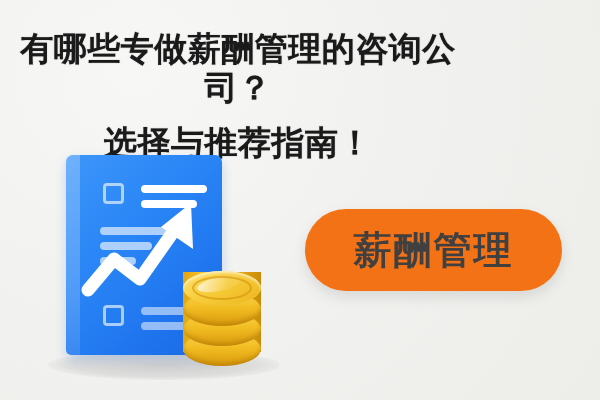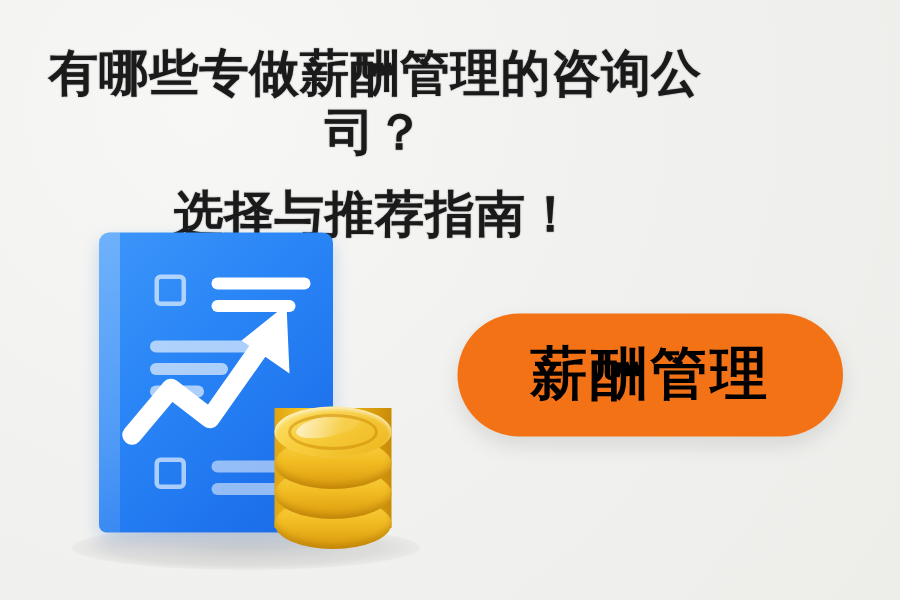--- a/index.html
+++ b/index.html
@@ -29,21 +29,20 @@
   .headline {
     position: absolute;
     left: 0;
     top: 30px;
     width: 476px;
     text-align: center;
     color: #1a1a1a;
     font-weight: 700;
     letter-spacing: 0.5px;
     line-height: 1.18;
-    padding-left: 12px;
     -webkit-font-smoothing: antialiased;
   }
   .headline-line {
     display: block;
     font-size: 33px;
     font-weight: 700;
     text-shadow: 0 0 1px rgba(0,0,0,0.55);
   }
   .headline-line.line-2 {
     margin-top: 16px;
@@ -58,21 +57,21 @@
     height: 82px;
     border-radius: 41px;
     background: #f47216;
     box-shadow: 0 6px 14px rgba(0,0,0,0.10);
     display: flex;
     align-items: center;
     justify-content: center;
     cursor: pointer;
   }
   .tag-pill-label {
-    color: #000000;
+    color: #404040;
     font-size: 38px;
     font-weight: 700;
     letter-spacing: 2px;
     line-height: 1;
   }
 
   
   .illustration {
     position: absolute;
     left: 40px;

